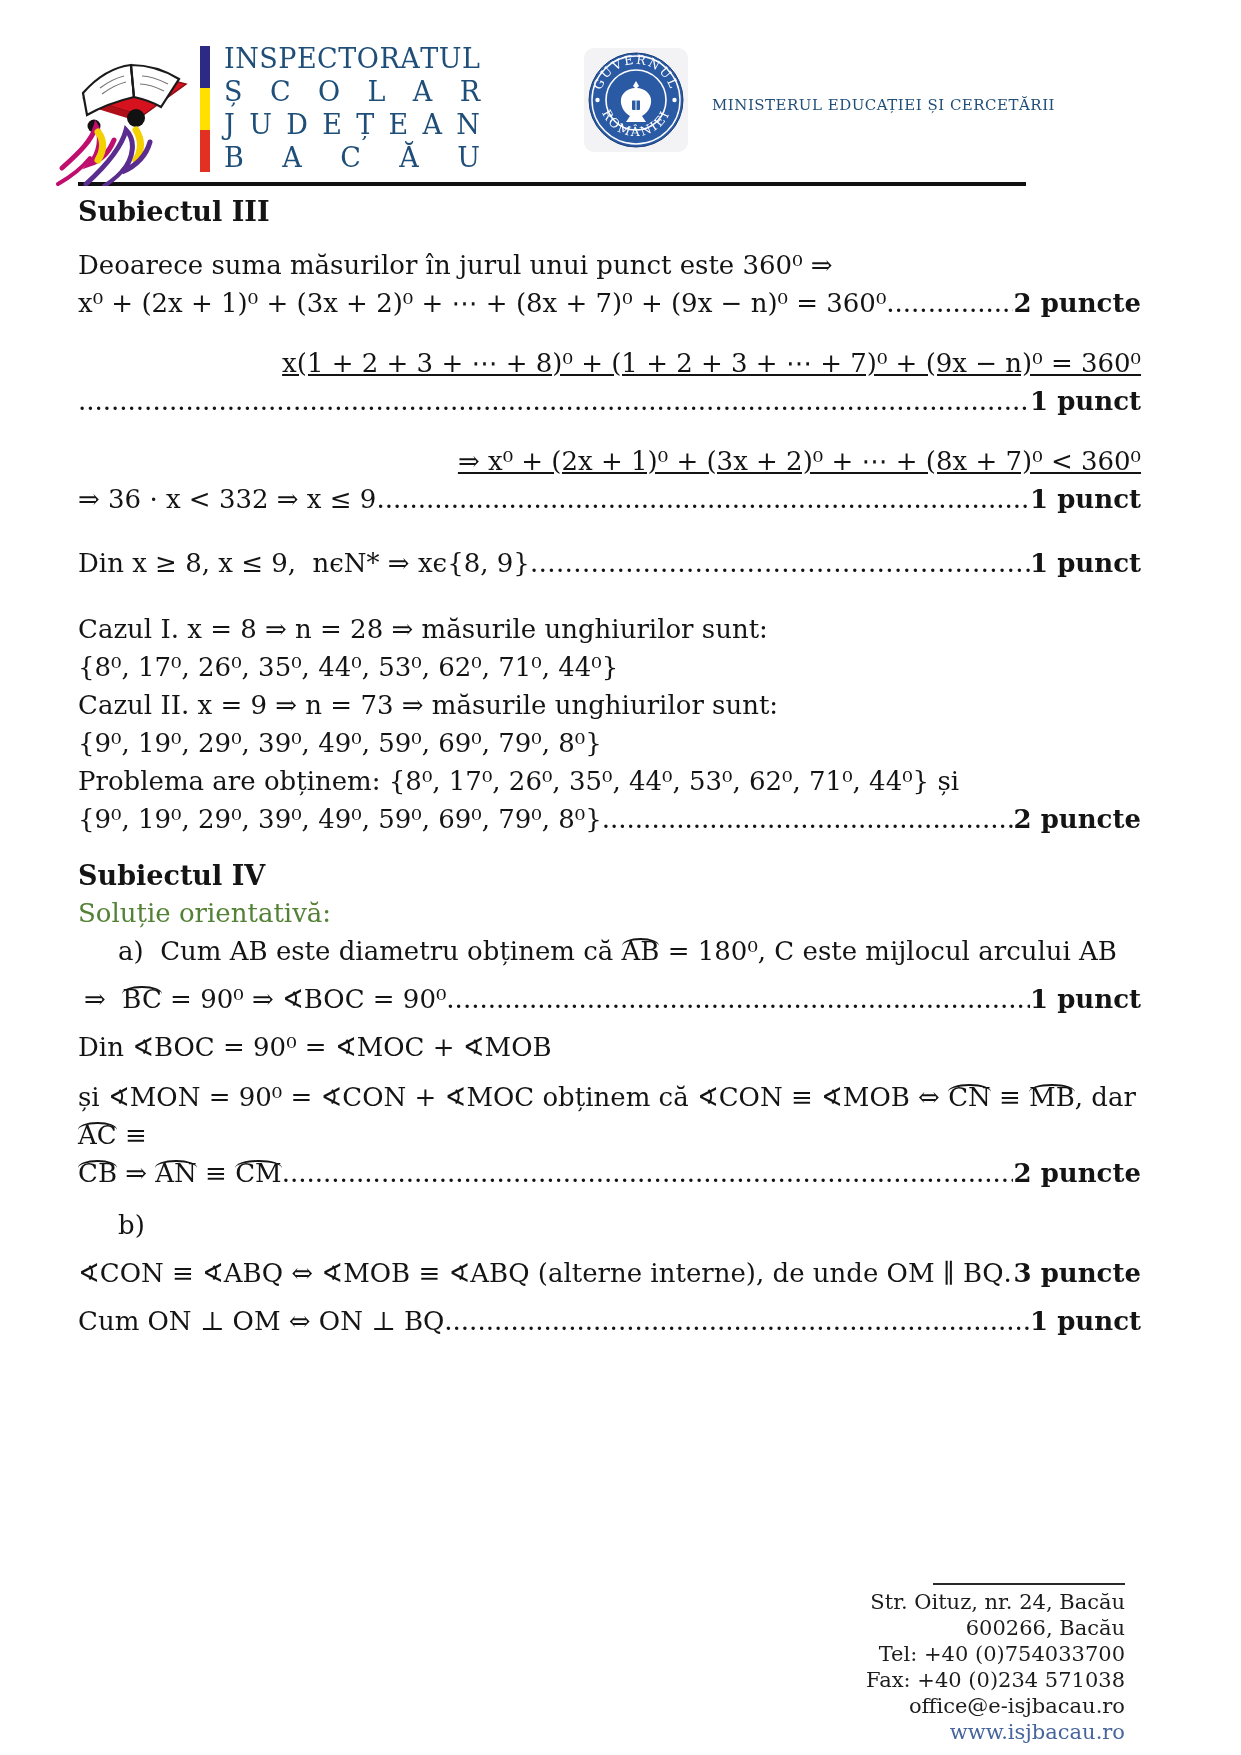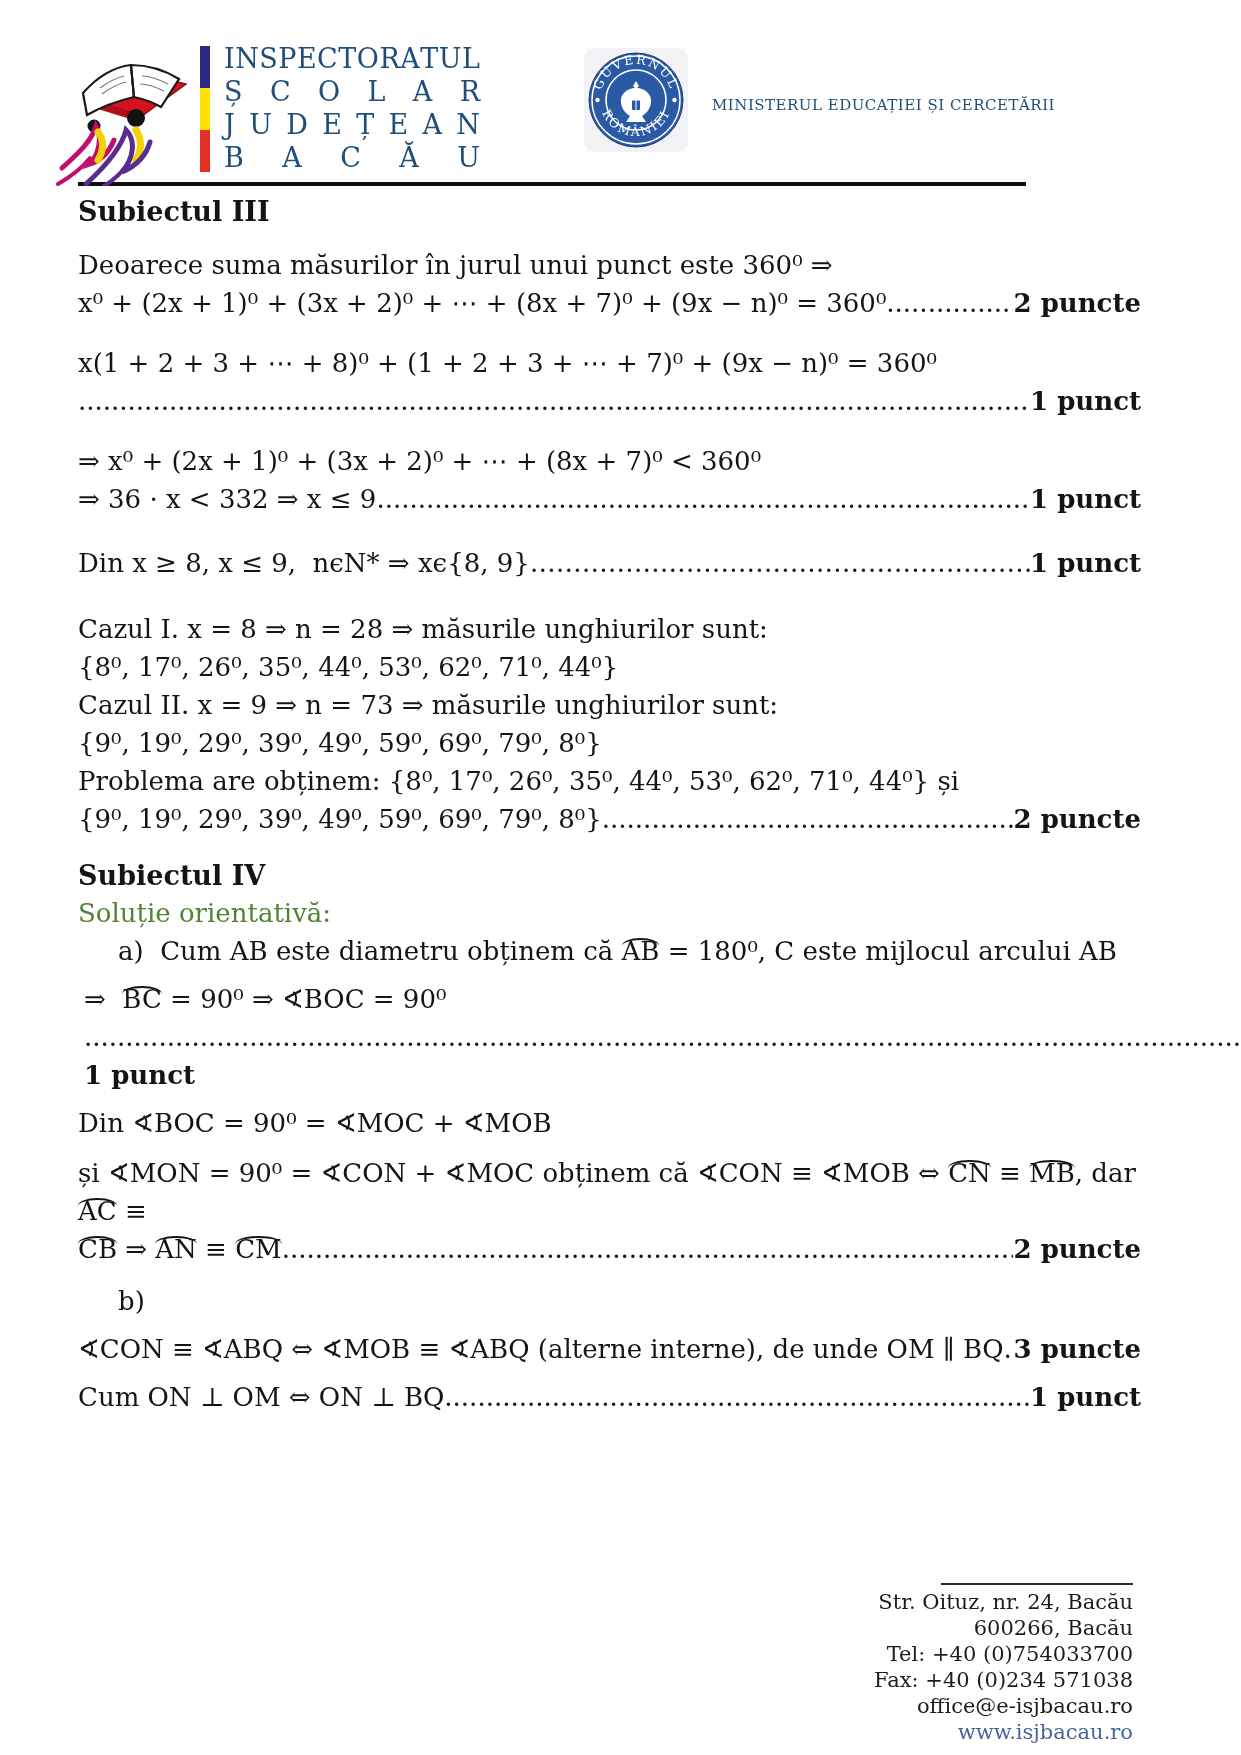--- a/index.html
+++ b/index.html
@@ -20,40 +20,40 @@
   .seal{position:absolute;left:584px;top:48px;}
   .ministry{position:absolute;left:712px;top:96px;color:var(--navy_text);
             font-size:15px;letter-spacing:.5px;white-space:nowrap;}
 
   .rule{margin:0 215px 0 78px;border-top:4px solid #101010;}
 
   
   .content{padding:0 100px 0 78px;font-size:26px;}
   .sub-title{font-size:27px;font-weight:700;line-height:36px;margin:8px 0 0 0;}
   .line{line-height:38px;white-space:pre-wrap;}
-  .line.center{text-align:left;}
+  .line.center{text-align:right;text-decoration:underline;}
   .line.dotted{display:flex;align-items:baseline;}
   .line.dotted .eq{white-space:pre;}
   .leader{flex:1;overflow:hidden;white-space:pre;}
   .pts{font-weight:700;white-space:pre;}
   .green{color:var(--green);}
   .indent{padding-left:40px;}
-  .small-indent{padding-left:6px;flex-direction:column;}
+  .small-indent{padding-left:6px;}
 
   .mt16{margin-top:16px;} .mt22{margin-top:22px;} .mt26{margin-top:26px;}
   .mt28{margin-top:28px;} .mt20{margin-top:20px;} .mt10{margin-top:10px;}
   .mt12{margin-top:12px;} .mt14{margin-top:14px;}
 
   
   .hat{position:relative;display:inline-block;}
   .hat::before{content:"";position:absolute;left:0;right:0;top:6px;height:6px;
                border-top:2.4px solid #141414;border-radius:50% 50% 0 0/100% 100% 0 0;}
 
   
-  .footer{position:absolute;top:1583px;right:108px;text-align:right;
+  .footer{position:absolute;top:1583px;right:116px;text-align:right;
           font-size:21px;line-height:26px;color:#1c1c1c;}
   .footer-rule{width:192px;border-top:2px solid #2a2a2a;margin:0 0 4px auto;}
   .footer a,.site{color:var(--link);text-decoration:none;}
 </style>
 </head>
 <body>
 
 <div class="page">
 
   <div class="header">

